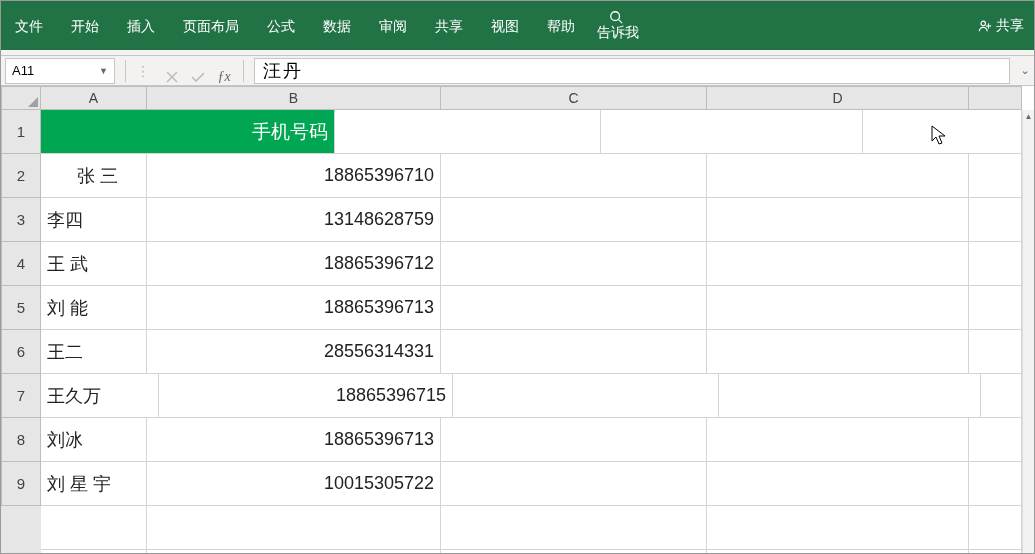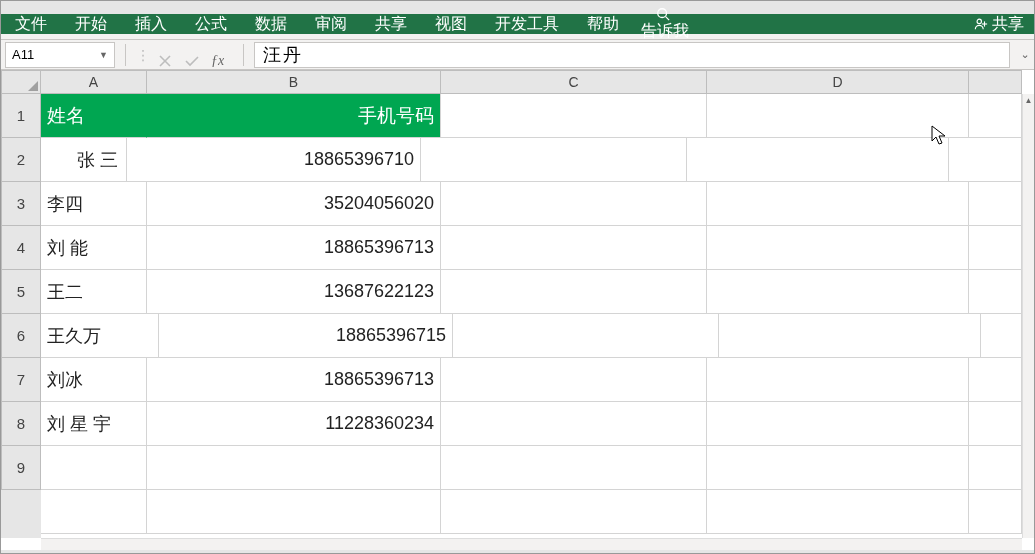--- a/index.html
+++ b/index.html
@@ -1,31 +1,31 @@
 <!DOCTYPE html>
 <html><head>
 <meta charset="utf-8">
 <style>
 * { margin:0; padding:0; box-sizing:border-box; font-family:"Microsoft YaHei","SimSun",sans-serif; }
 body { width:1035px; height:554px; background:#e6e6e6; position:relative; overflow:hidden; border:1px solid #999; }
 
-.ribbon { height:20px; background:#217346; display:flex; align-items:center; padding:0 0; color:#fff; font-size:16px;margin-top:13px; }
+.ribbon { height:49px; background:#217346; display:flex; align-items:center; padding:0 0; color:#fff; font-size:14px; }
 .ribbon .tab { padding:0 14px; height:36px; line-height:36px; cursor:pointer; }
 .ribbon .search { display:flex; align-items:center; padding:0 8px;flex-direction:column; }
 .ribbon .search svg { width:14px; height:14px; margin-right:4px; }
 .ribbon .share-btn { margin-left:auto; display:flex; align-items:center; padding:0 10px; }
 .ribbon .share-btn svg { width:14px; height:14px; margin-right:4px; }
 
 .strip { height:6px; background:#f3f2f1; border-bottom:1px solid #c8c6c4; }
 
 .fbar { height:30px; background:#f3f2f1; display:flex; align-items:center; border-bottom:1px solid #c8c6c4; }
 .namebox { width:110px; height:26px; margin:0 4px; background:#fff; border:1px solid #c8c6c4; display:flex; align-items:center; padding:0 6px; font-size:13px;gap:31px; }
 .namebox .dd { margin-left:auto; font-size:9px; color:#666; }
 .fbar .sep { width:1px; height:22px; background:#c8c6c4; margin:0 6px; }
-.fbar .btn { width:26px; height:26px; display:flex; align-items:center; justify-content:flex-start; color:#9e9e9e;margin-top:13px; }
+.fbar .btn { width:26px; height:26px; display:flex; align-items:center; justify-content:center; color:#9e9e9e;margin-top:13px; }
 .fbar .fx { font-style:italic; font-family:"Times New Roman",serif; font-size:14px; color:#666; }
 .fbar .formula { flex:1; height:26px; background:#fff; border:1px solid #c8c6c4; margin:0 6px 0 4px; display:flex; align-items:center; padding:0 8px; font-size:18px; letter-spacing:2px; }
 .fbar .exp { width:18px; text-align:center; color:#666; font-size:11px; }
 .fbar .dots { color:#bbb; font-size:14px; letter-spacing:-1px; margin-left:4px; margin-right:10px;}
 
 .gridwrap { position:relative; height:calc(554px - 36px - 6px - 30px - 2px); background:#fff; }
 .colhdr { position:absolute; top:0; left:0; right:12px; height:24px; display:flex; background:#e6e6e6; font-size:14px; color:#444; }
 .colhdr .corner { width:40px; border:1px solid #bdbdbd; background:#e6e6e6; position:relative; }
 .colhdr .corner::after{content:'';position:absolute;right:2px;bottom:2px;width:0;height:0;border-style:solid;border-width:0 0 10px 10px;border-color:transparent transparent #a0a0a0 transparent;}
 .colhdr .ch { border:1px solid #bdbdbd; border-left:none; display:flex; align-items:center; justify-content:center; background:#e6e6e6; }
@@ -42,26 +42,26 @@
 .hscroll { position:absolute; left:40px; right:12px; bottom:0; height:12px; background:#f3f2f1; border-top:1px solid #ddd;}
 .cursor { position:absolute; pointer-events:none; }
 </style>
 </head>
 <body>
 
 <div class="ribbon">
   <span class="tab">文件</span>
   <span class="tab">开始</span>
   <span class="tab">插入</span>
+  <span class="tab">页面布局</span>
   <span class="tab">公式</span>
   <span class="tab">数据</span>
   <span class="tab">审阅</span>
   <span class="tab">共享</span>
   <span class="tab">视图</span>
-  <span class="tab">开发工具</span>
   <span class="tab">帮助</span>
   <span class="search">
     <svg viewBox="0 0 16 16" fill="none" stroke="#fff" stroke-width="1.5">
         <circle cx="7" cy="7" r="5"></circle>
         <line x1="11" y1="11" x2="15" y2="15"></line>
       </svg>
     <span>告诉我</span>
   </span>
   <span class="share-btn">
     <svg viewBox="0 0 16 16" fill="none" stroke="#fff" stroke-width="1.3">
@@ -119,71 +119,77 @@
       <div class="rh">3</div>
       <div class="rh">4</div>
       <div class="rh">5</div>
       <div class="rh">6</div>
       <div class="rh">7</div>
       <div class="rh">8</div>
       <div class="rh">9</div>
     </div>
   <div class="cells" id="cells">
       <div class="row">
-        <div class="cell hdrcell" style="width: 106px;">姓名</div>
         <div class="cell hdrcell r" style="width: 294px; text-align: center;">手机号码</div>
         <div class="cell" style="width: 266px;"></div>
         <div class="cell" style="width: 262px;"></div>
         <div class="cell" style="flex: 1 1 0%;"></div>
       </div>
       <div class="row">
-        <div class="cell" style="width: 86px; padding-left: 36px;">张 三</div>
+        <div class="cell" style="width: 106px; padding-left: 36px;">张 三</div>
         <div class="cell num" style="width: 294px; text-align: center;">18865396710</div>
         <div class="cell" style="width: 266px;"></div>
         <div class="cell" style="width: 262px;"></div>
         <div class="cell" style="flex: 1 1 0%;"></div>
       </div>
       <div class="row">
         <div class="cell" style="width: 106px;">李四</div>
-        <div class="cell num" style="width: 294px;">35204056020</div>
+        <div class="cell num" style="width: 294px;">13148628759</div>
+        <div class="cell" style="width: 266px;"></div>
+        <div class="cell" style="width: 262px;"></div>
+        <div class="cell" style="flex: 1 1 0%;"></div>
+      </div>
+      <div class="row">
+        <div class="cell" style="width: 106px;">王 武</div>
+        <div class="cell num" style="width: 294px;">18865396712</div>
         <div class="cell" style="width: 266px;"></div>
         <div class="cell" style="width: 262px;"></div>
         <div class="cell" style="flex: 1 1 0%;"></div>
       </div>
       <div class="row">
         <div class="cell" style="width: 106px;">刘   能</div>
         <div class="cell num" style="width: 294px;">18865396713</div>
         <div class="cell" style="width: 266px;"></div>
         <div class="cell" style="width: 262px;"></div>
         <div class="cell" style="flex: 1 1 0%;"></div>
       </div>
       <div class="row">
         <div class="cell" style="width: 106px;">王二</div>
-        <div class="cell num" style="width: 294px;">13687622123</div>
+        <div class="cell num" style="width: 294px;">28556314331</div>
         <div class="cell" style="width: 266px;"></div>
         <div class="cell" style="width: 262px;"></div>
         <div class="cell" style="flex: 1 1 0%;"></div>
       </div>
       <div class="row">
         <div class="cell" style="width: 118px;">王久万</div>
         <div class="cell num" style="width: 294px;">18865396715</div>
         <div class="cell" style="width: 266px;"></div>
         <div class="cell" style="width: 262px;"></div>
         <div class="cell" style="flex: 1 1 0%;"></div>
       </div>
       <div class="row">
         <div class="cell" style="width: 106px;">刘冰</div>
         <div class="cell num" style="width: 294px;">18865396713</div>
         <div class="cell" style="width: 266px;"></div>
         <div class="cell" style="width: 262px;"></div>
         <div class="cell" style="flex: 1 1 0%;"></div>
       </div>
       <div class="row">
         <div class="cell" style="width: 106px;">刘   星 宇</div>
-        <div class="cell num" style="width: 294px;">11228360234</div>
+        <div class="cell num" style="width: 294px;">10015305722</div>
         <div class="cell" style="width: 266px;"></div>
         <div class="cell" style="width: 262px;"></div>
         <div class="cell" style="flex: 1 1 0%;"></div>
       </div>
       <div class="row">
         <div class="cell" style="width: 106px;"></div>
         <div class="cell" style="width: 294px;"></div>
         <div class="cell" style="width: 266px;"></div>
         <div class="cell" style="width: 262px;"></div>
         <div class="cell" style="flex: 1 1 0%;"></div>

